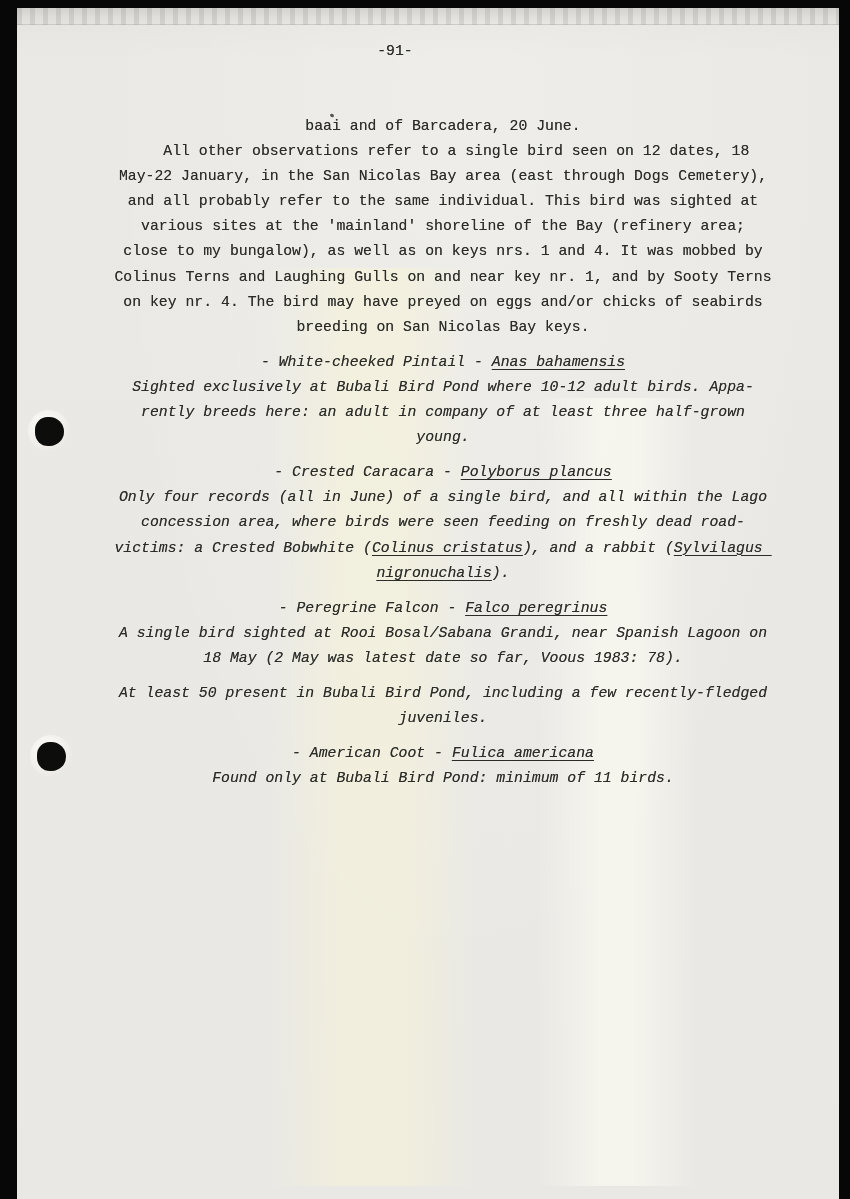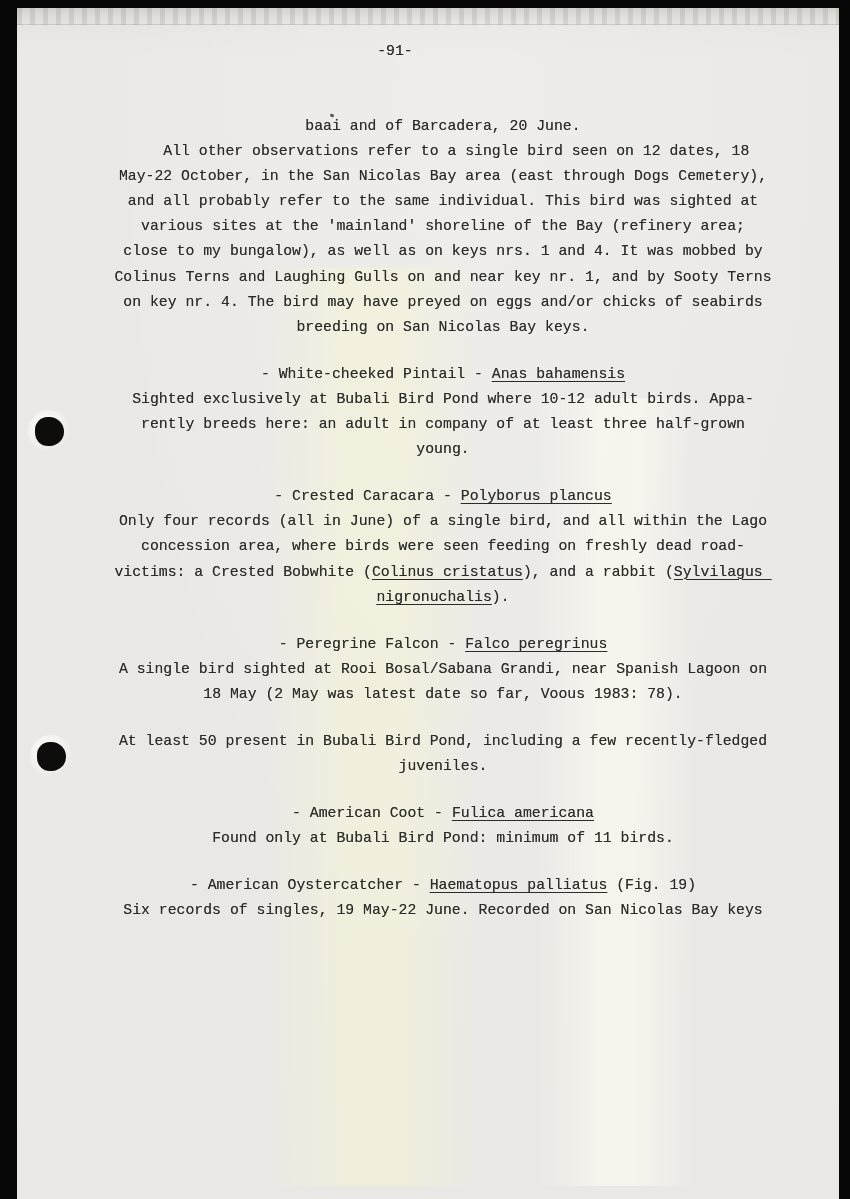--- a/index.html
+++ b/index.html
@@ -78,21 +78,21 @@
   .text-col {
     position: absolute;
     left: 68px;
     top: 106px;
     width: 716px;
     font-size: 14.8px;
     line-height: 25.1px;
     color: #2b2b28;
     text-shadow: 0 0 0.5px rgba(43,43,40,0.6);
   }
-  .block + .block { margin-top: 22px; }
+  .block + .block { margin-top: 10px; font-style: italic; }
   .line { white-space: pre; text-align: center; }
   .u {
     text-decoration: underline;
     text-underline-offset: 3px;
     text-decoration-thickness: 1.1px;
   }
   .speck {
     position: absolute;
     left: 313px;
     top: 106px;
@@ -120,21 +120,21 @@
       <span class="hole-black"></span>
     </div>
     <div class="hole hole-2">
       <span class="hole-black"></span>
     </div>
 
     <div class="text-col">
         <div class="block">
           <div class="line"><span>baai and of Barcadera, 20 June.</span></div>
           <div class="line"><span>   All other observations refer to a single bird seen on 12 dates, 18</span></div>
-          <div class="line"><span>May-22 October, in the San Nicolas Bay area (east through Dogs Cemetery),</span></div>
+          <div class="line"><span>May-22 January, in the San Nicolas Bay area (east through Dogs Cemetery),</span></div>
           <div class="line"><span>and all probably refer to the same individual. This bird was sighted at</span></div>
           <div class="line"><span>various sites at the 'mainland' shoreline of the Bay (refinery area;</span></div>
           <div class="line"><span>close to my bungalow), as well as on keys nrs. 1 and 4. It was mobbed by</span></div>
           <div class="line"><span>Colinus Terns and Laughing Gulls on and near key nr. 1, and by Sooty Terns</span></div>
           <div class="line"><span>on key nr. 4. The bird may have preyed on eggs and/or chicks of seabirds</span></div>
           <div class="line"><span>breeding on San Nicolas Bay keys.</span></div>
         </div>
         <div class="block">
           <div class="line"><span>- White-cheeked Pintail - </span><span class="u">Anas bahamensis</span></div>
           <div class="line"><span>Sighted exclusively at Bubali Bird Pond where 10-12 adult birds. Appa-</span></div>
@@ -154,19 +154,15 @@
           <div class="line"><span>18 May (2 May was latest date so far, Voous 1983: 78).</span></div>
         </div>
         <div class="block">
           <div class="line"><span>At least 50 present in Bubali Bird Pond, including a few recently-fledged</span></div>
           <div class="line"><span>juveniles.</span></div>
         </div>
         <div class="block">
           <div class="line"><span>- American Coot - </span><span class="u">Fulica americana</span></div>
           <div class="line"><span>Found only at Bubali Bird Pond: minimum of 11 birds.</span></div>
         </div>
-        <div class="block">
-          <div class="line"><span>- American Oystercatcher - </span><span class="u">Haematopus palliatus</span><span> (Fig. 19)</span></div>
-          <div class="line"><span>Six records of singles, 19 May-22 June. Recorded on San Nicolas Bay keys</span></div>
-        </div>
       </div>
   </div>
 </div>
 
 </body></html>

